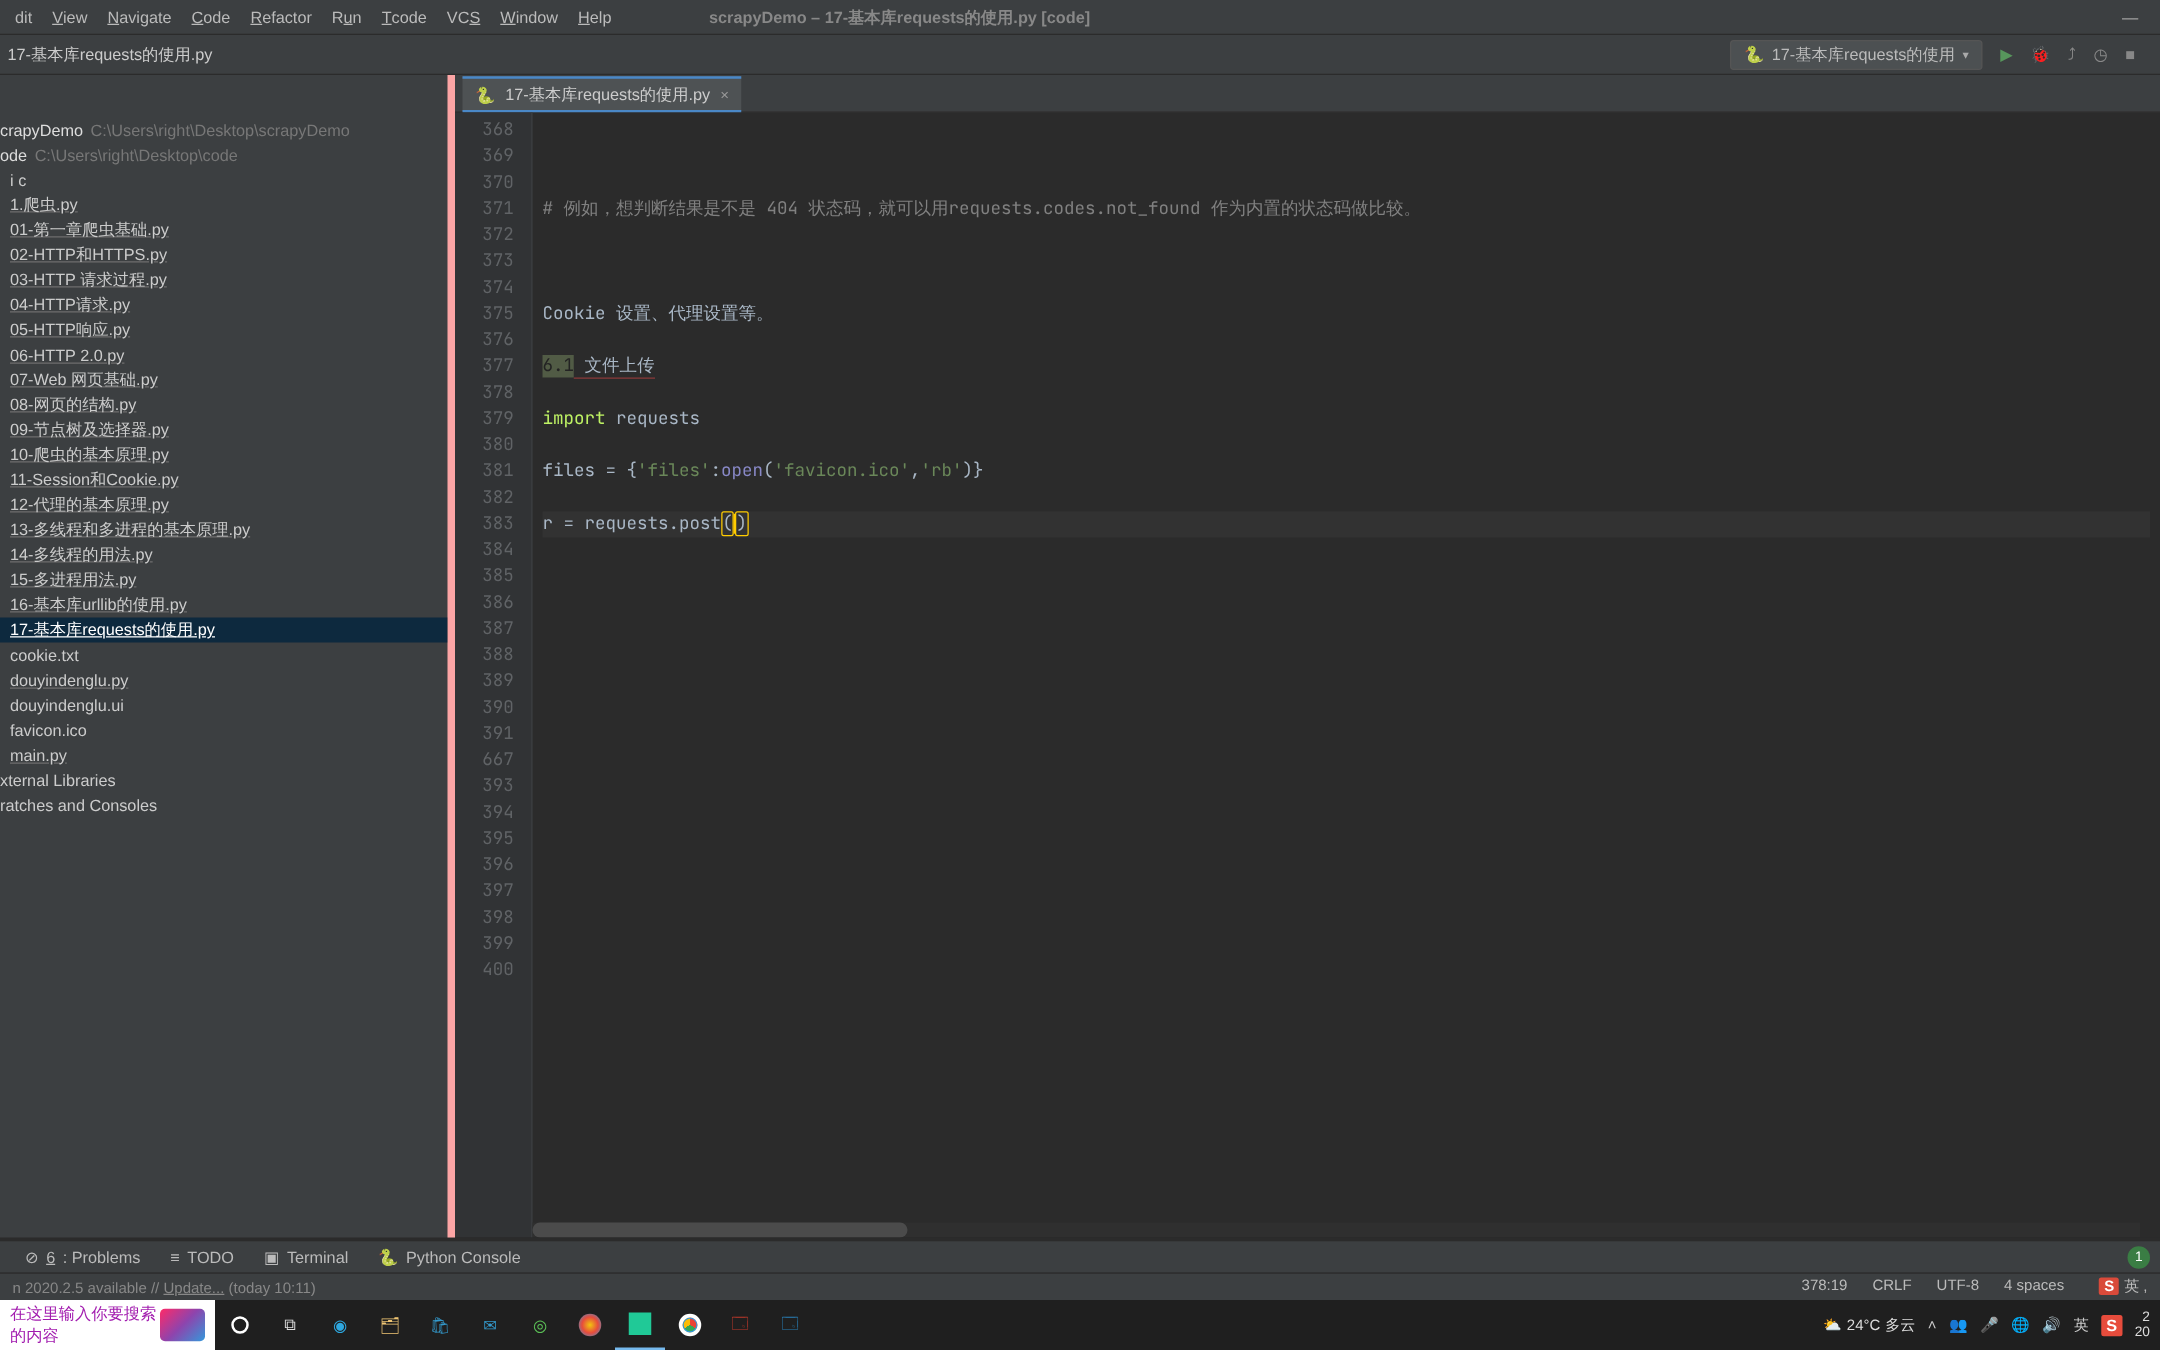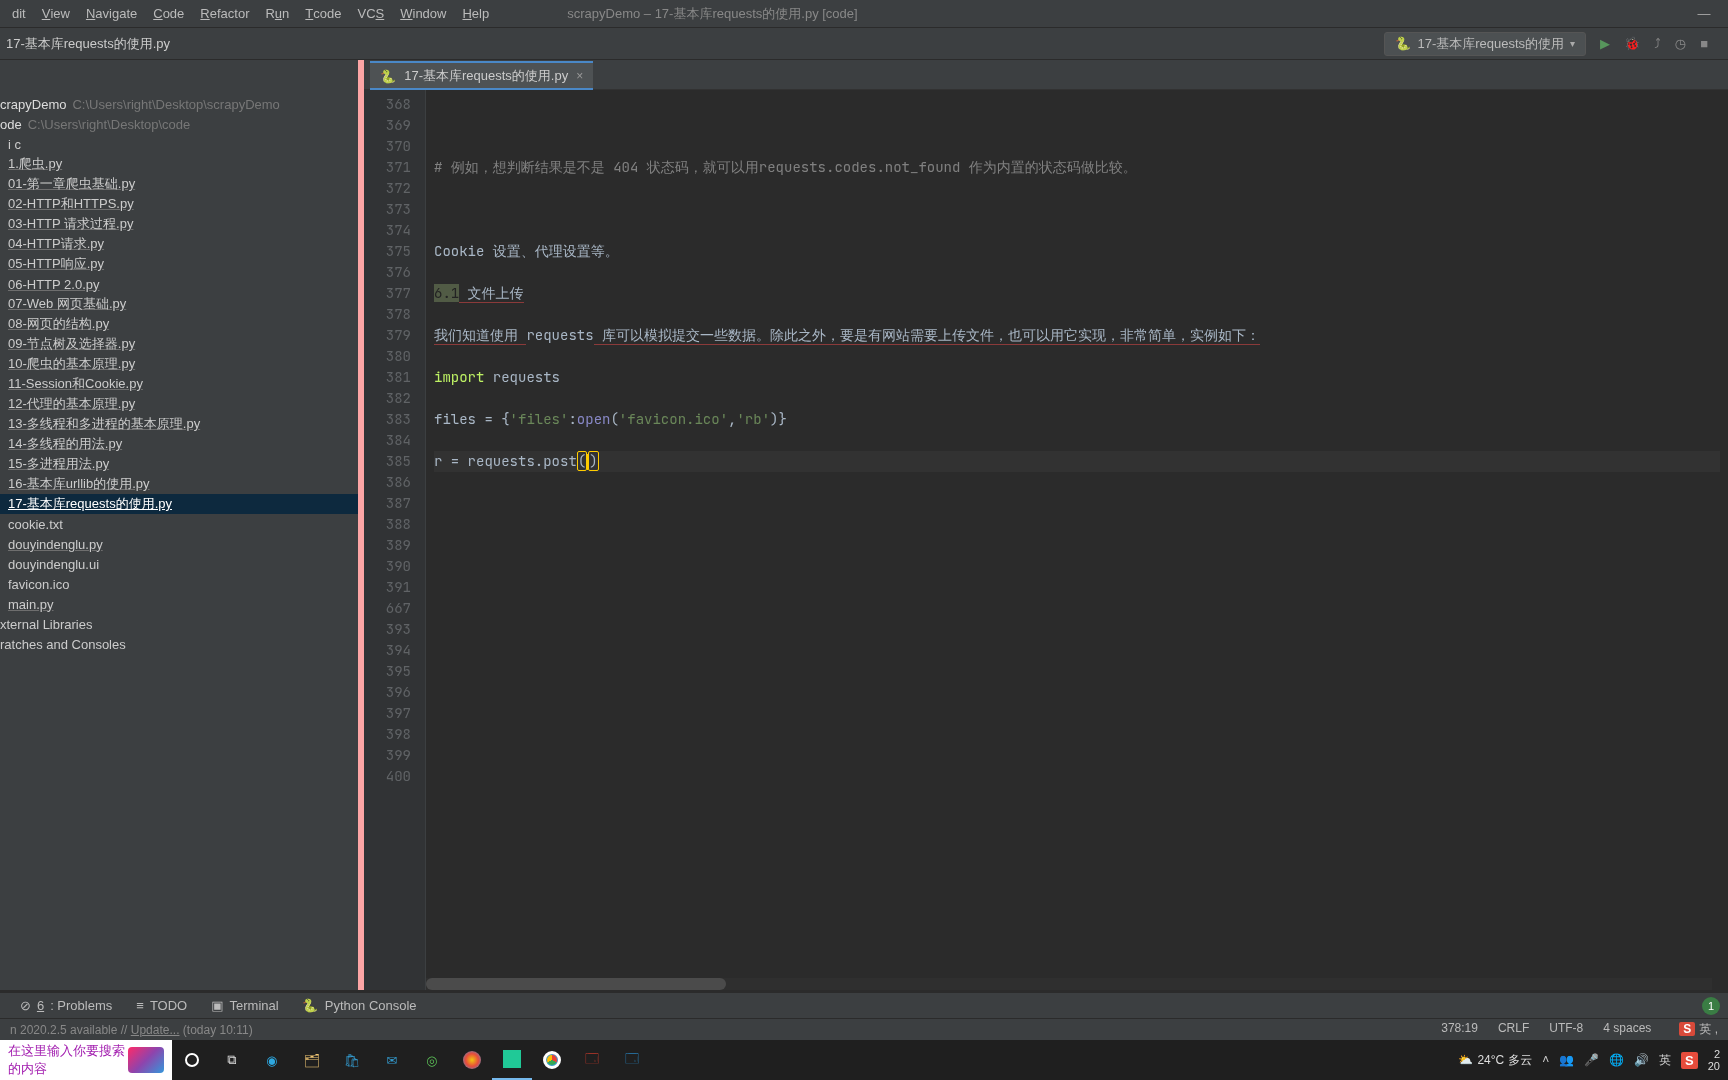--- a/index.html
+++ b/index.html
@@ -30,20 +30,21 @@
   height: 100%;
   display: flex;
   align-items: center;
 }
 .menubar .menu-item u { text-decoration: underline; }
 .menubar .title-center {
   flex: 1;
   text-align: left;
   padding-left: 70px;
   color: #888;
+  font-weight: bold;
 }
 .menubar .win-min {
   width: 40px; text-align: center; color: #aaa;
 }
 
 
 .navbar {
   height: 32px;
   background: #3c3f41;
   display: flex;
@@ -509,21 +510,20 @@
           <div>398</div>
           <div>399</div>
           <div>400</div>
         </div>
       <div class="code-lines">
 <div class="line"></div>
 <div class="line"><span class="comment"><span># 例如，想判断结果是不是 404 状态码，就可以用</span><span>requests.codes.not_found</span><span> 作为内置的状态码做比较。</span></span></div>
 <div class="line"></div>
 <div class="line"><span>Cookie 设置、代理设置等。</span></div>
 <div class="line"><span style="background:#515b45;color:#232323;">6.1</span><span class="under-red"> 文件上传</span></div>
-<div class="line"><span class="under-red">我们知道使用 </span><span>requests</span><span class="under-red"> 库可以模拟提交一些数据。除此之外，要是有网站需要上传文件，也可以用它实现，非常简单，实例如下：</span></div>
 <div class="line"><span class="kw">import</span><span> requests</span></div>
 <div class="line"><span>files = {</span><span class="str">'files'</span><span>:</span><span class="builtin">open</span><span>(</span><span class="str">'favicon.ico'</span><span>,</span><span class="str">'rb'</span><span>)}</span></div>
 <div class="line curr-line"><span>r = requests.post</span><span class="paren-match">(</span><span class="caret"></span><span class="paren-match">)</span></div>
 <div class="line"></div><div class="line"></div><div class="line"></div><div class="line"></div><div class="line"></div>
 <div class="line"></div><div class="line"></div><div class="line"></div><div class="line"></div><div class="line"></div>
 <div class="line"></div><div class="line"></div><div class="line"></div><div class="line"></div><div class="line"></div>
 <div class="line"></div><div class="line"></div>
 
       </div>
       <div class="scroll-track">

